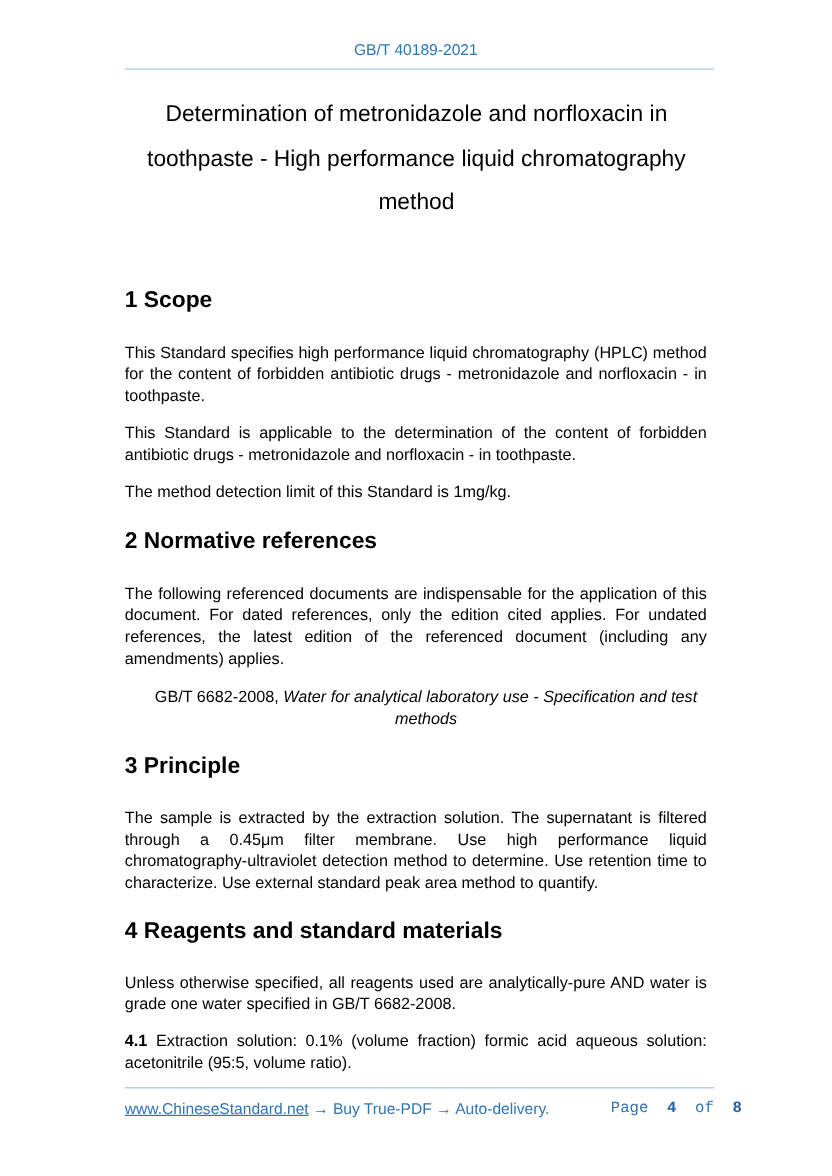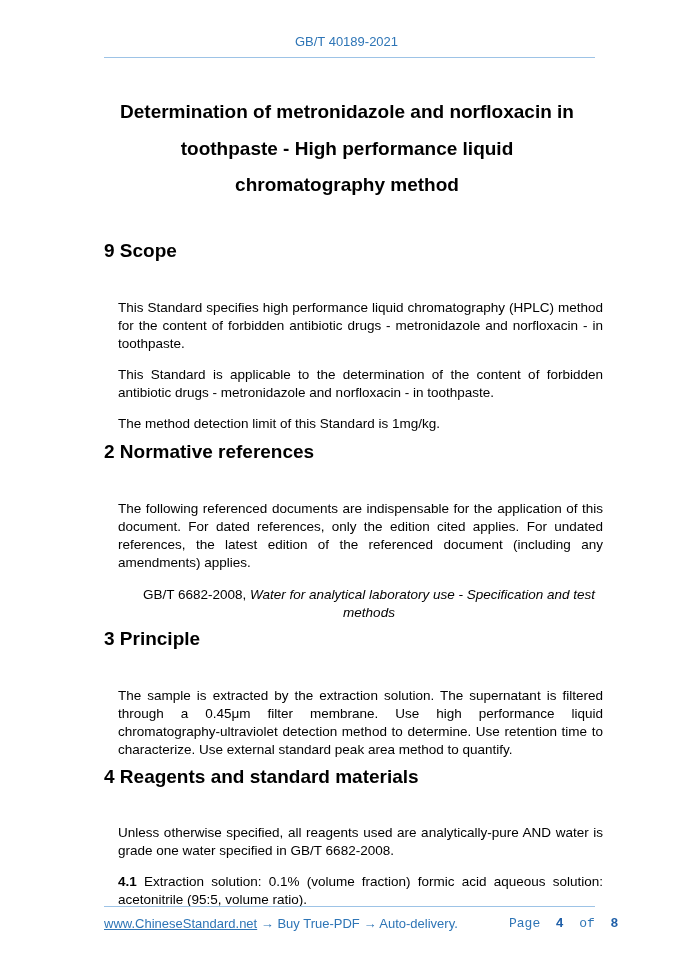--- a/index.html
+++ b/index.html
@@ -10,28 +10,28 @@
   .header-code {
     position: absolute; top: 34px; left: 0; width: 693px; text-align: center;
     font-size: 13px; color: #2e75b6;
   }
   .header-rule {
     position: absolute; top: 57px; left: 104px; width: 491px; height: 0;
     border-top: 1px solid #9dc3e6;
   }
   .doc-title {
     position: absolute; top: 78px; left: 104px; width: 486px; text-align: center;
-    font-size: 19px; font-weight: bold; line-height: 36.5px; margin-top: 16px;
+    font-size: 19px; font-weight: normal; line-height: 36.5px;
   }
   .heading {
     position: absolute; left: 104px; font-size: 19px; font-weight: bold; margin: 0;
   }
   .para {
     position: absolute; left: 104px; width: 485px; font-size: 13.5px; line-height: 18px;
-    text-align: justify; margin: 14px;
+    text-align: justify; margin: 0;
   }
   .para.indent { left: 121px; width: 468px; }
   .footer-rule {
     position: absolute; top: 906px; left: 104px; width: 491px; height: 0;
     border-top: 1px solid #9dc3e6;
   }
   .footer-left {
     position: absolute; top: 916px; left: 104px; font-size: 13px; color: #2e75b6;
   }
   .footer-left a { color: #2e75b6; text-decoration: underline; }
@@ -41,21 +41,21 @@
   .footer-right b { font-weight: bold; color: #1f5fa8; }
 </style>
 </head>
 <body>
 
 <div class="header-code">GB/T 40189-2021</div>
 <div class="header-rule"></div>
 
 <div class="doc-title">Determination of metronidazole and norfloxacin in toothpaste - High performance liquid chromatography method</div>
 
-<h2 class="heading" style="top:240px;">9 Scope</h2>
+<h2 class="heading" style="top:240px;">1 Scope</h2>
 <p class="para" style="top:285px;">This Standard specifies high performance liquid chromatography (HPLC) method for the content of forbidden antibiotic drugs - metronidazole and norfloxacin - in toothpaste.</p>
 <p class="para" style="top:352px;">This Standard is applicable to the determination of the content of forbidden antibiotic drugs - metronidazole and norfloxacin - in toothpaste.</p>
 <p class="para" style="top:401px;">The method detection limit of this Standard is 1mg/kg.</p>
 
 <h2 class="heading" style="top:441px;">2 Normative references</h2>
 <p class="para" style="top:486px;">The following referenced documents are indispensable for the application of this document. For dated references, only the edition cited applies. For undated references, the latest edition of the referenced document (including any amendments) applies.</p>
 <p class="para indent" style="top:572px; text-align:center;"><span>GB/T 6682-2008, </span><i>Water for analytical laboratory use - Specification and test methods</i></p>
 
 <h2 class="heading" style="top:628px;">3 Principle</h2>
 <p class="para" style="top:673px;">The sample is extracted by the extraction solution. The supernatant is filtered through a 0.45μm filter membrane. Use high performance liquid chromatography-ultraviolet detection method to determine. Use retention time to characterize. Use external standard peak area method to quantify.</p>

